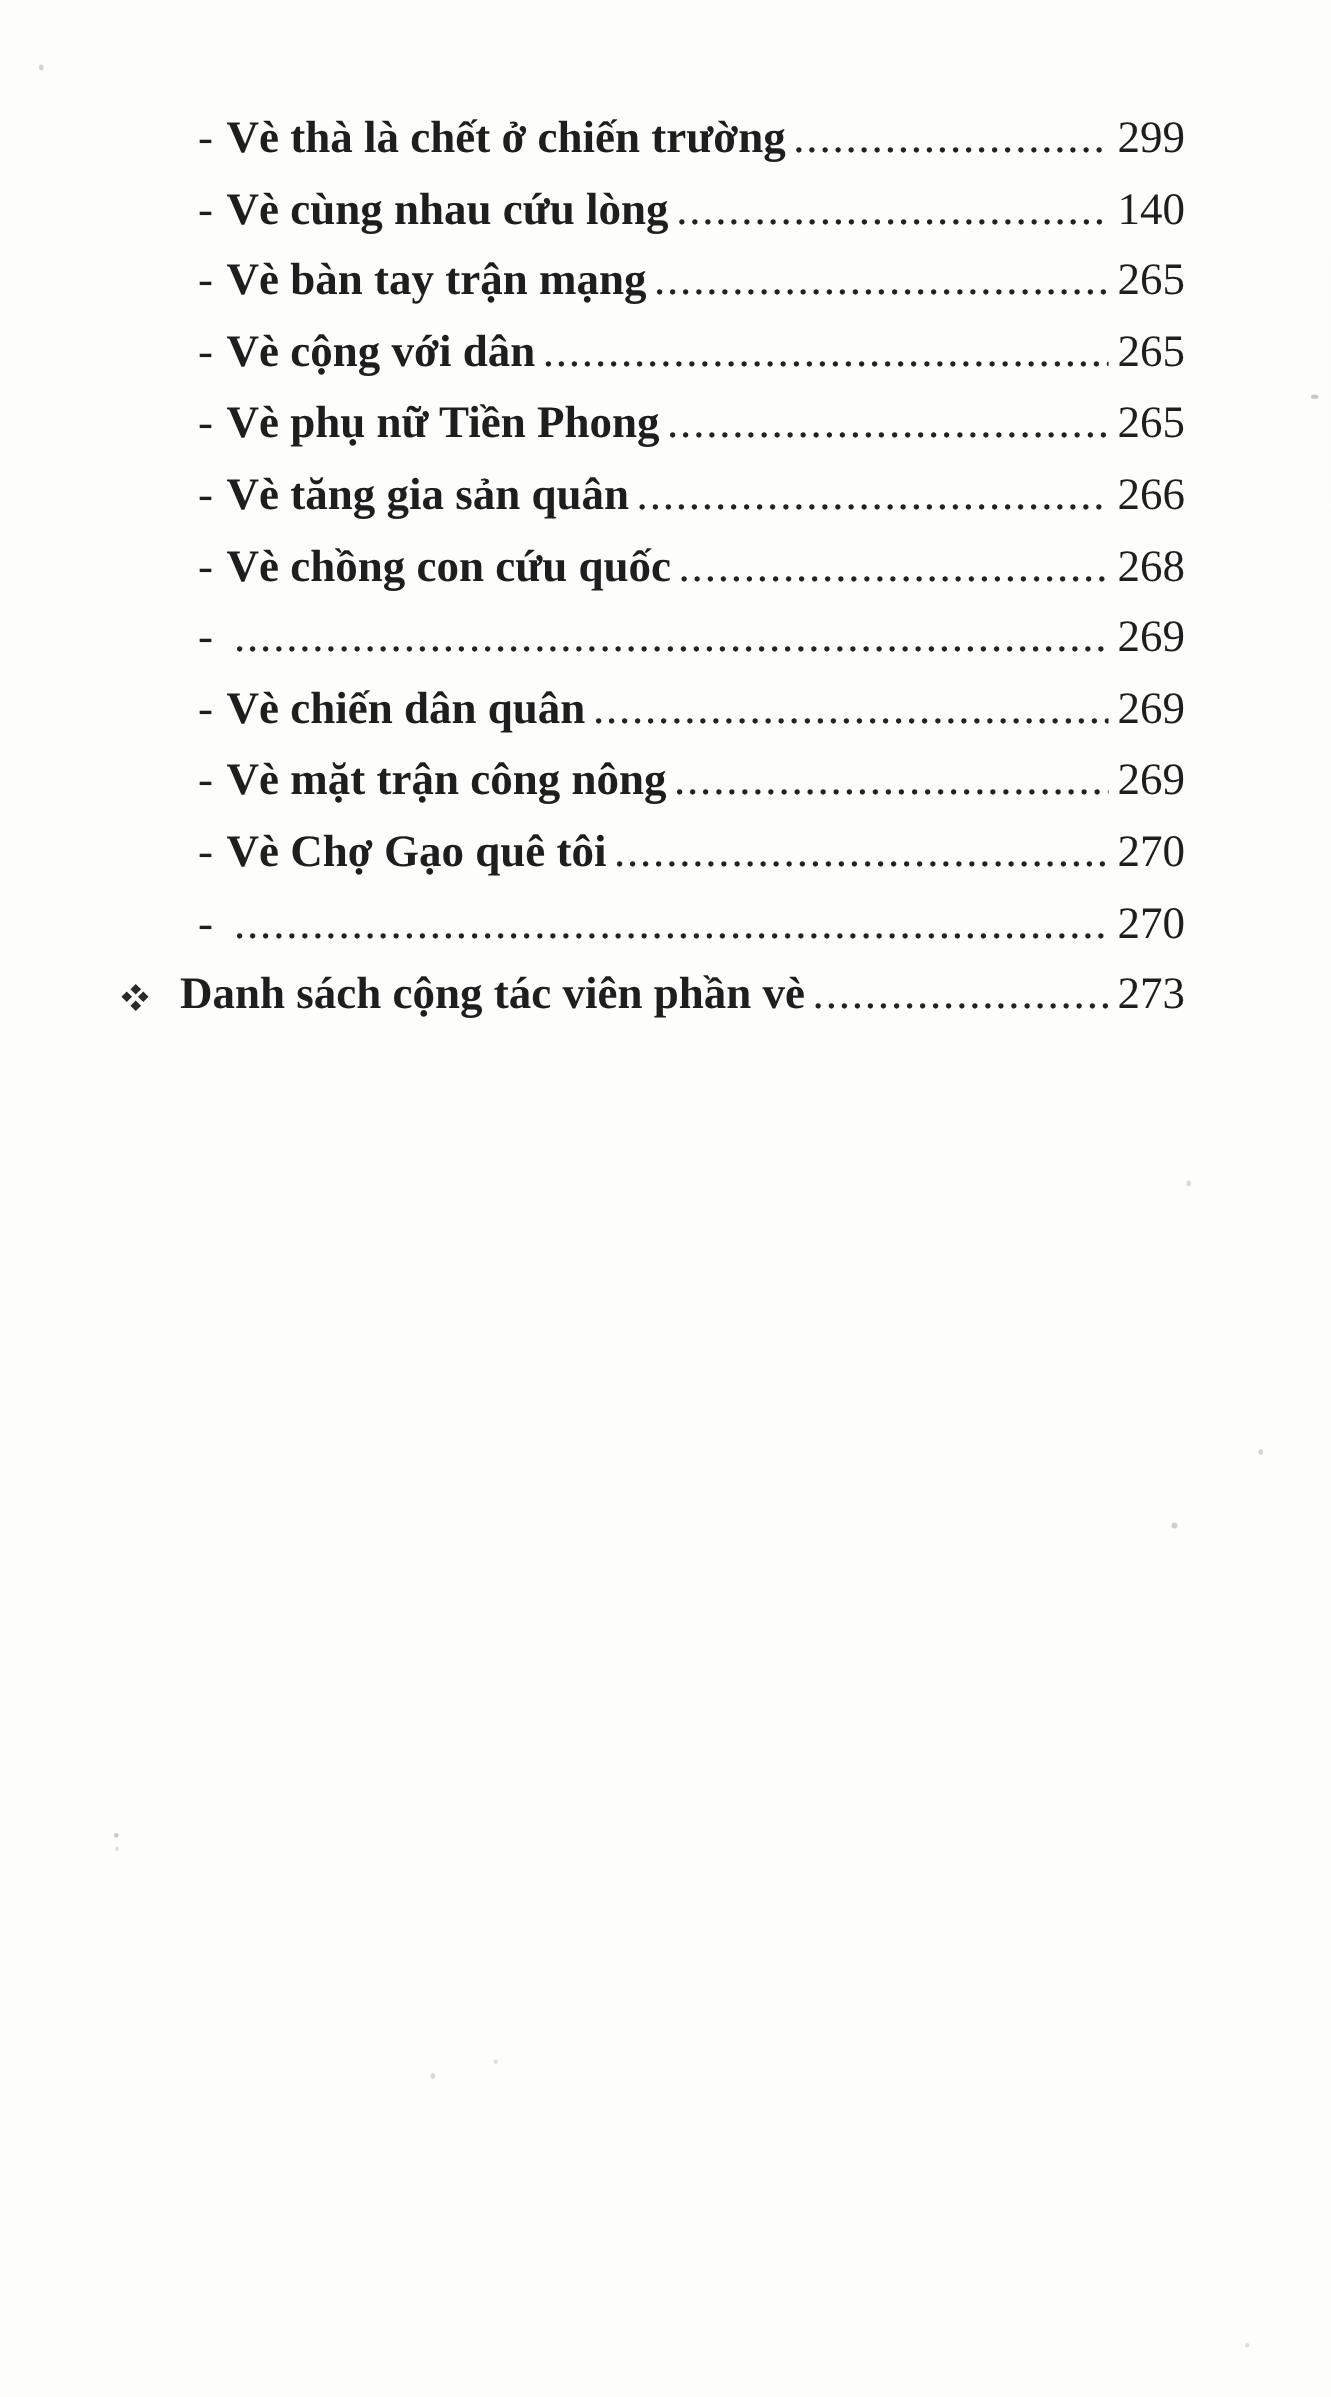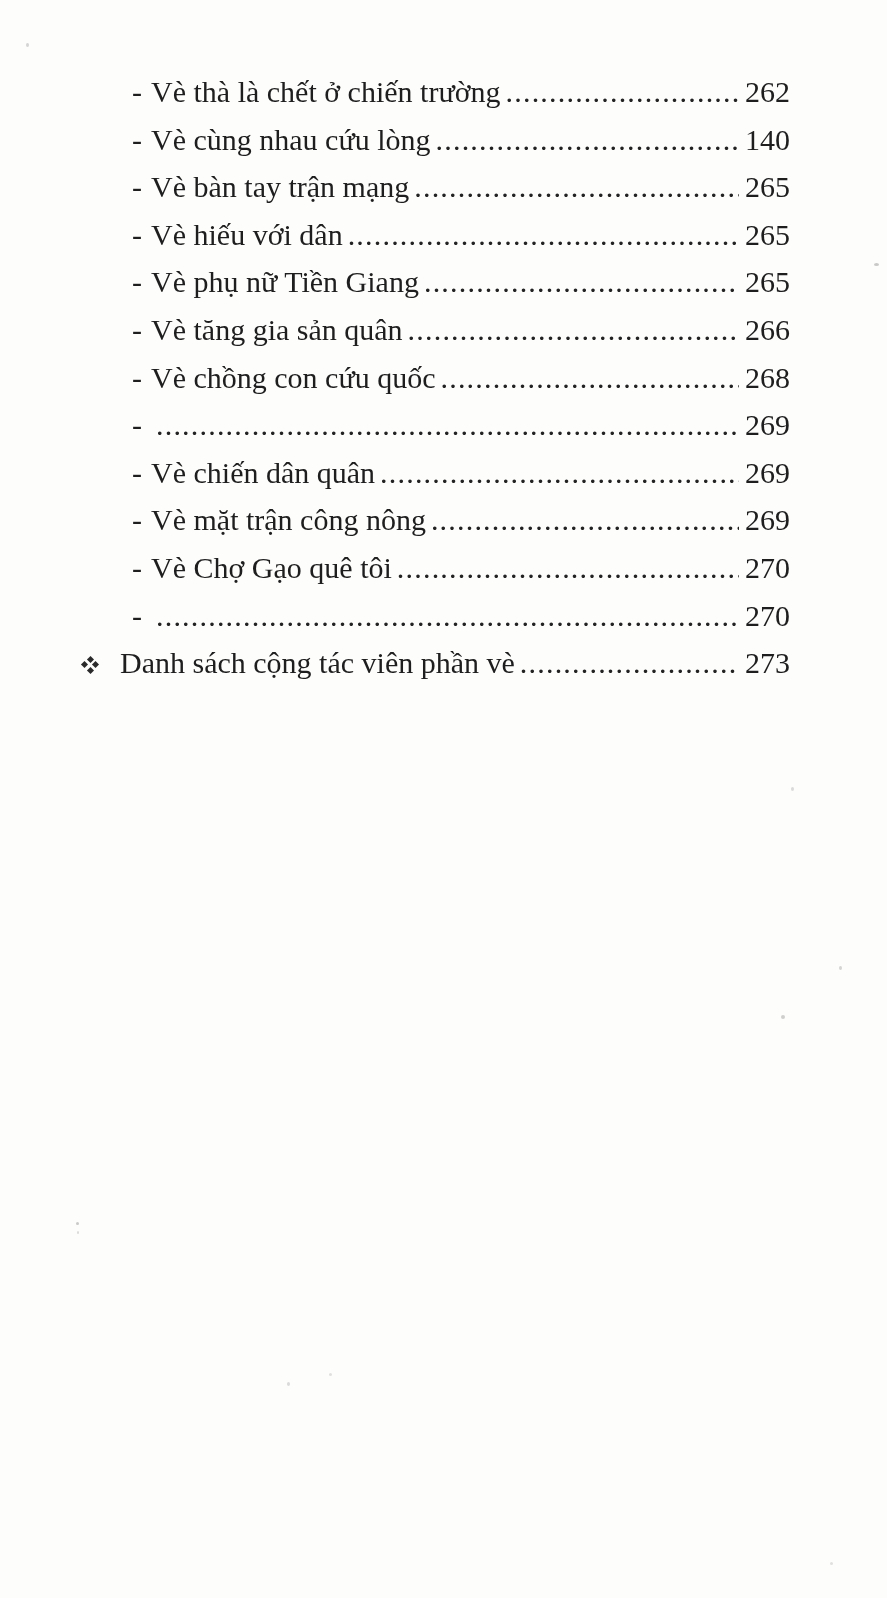--- a/index.html
+++ b/index.html
@@ -52,20 +52,21 @@
     height: 5px;
     background: #2a2a2a;
     transform: rotate(45deg);
   }
   .marker-icon .d-top    { left: 5.5px; top: 0; }
   .marker-icon .d-left   { left: 0;     top: 5.5px; }
   .marker-icon .d-right  { left: 11px;  top: 5.5px; }
   .marker-icon .d-bottom { left: 5.5px; top: 11px; }
   .title {
     flex: 0 0 auto;
+    font-weight: bold;
   }
   .leader {
     flex: 1 1 0;
     min-width: 0;
     overflow: hidden;
     white-space: nowrap;
     margin: 0 6px 0 5px;
     letter-spacing: 1.2px;
     color: #222222;
   }
@@ -81,43 +82,43 @@
 </head>
 <body>
 
 <div class="paper">
 
   <div class="toc">
       <div class="row item">
         <span class="marker">-</span>
         <span class="title">Vè thà là chết ở chiến trường</span>
         <span class="leader">................................................................................................................................................................</span>
-        <span class="page-num">262</span>
+        <span class="page-num">299</span>
       </div>
       <div class="row item">
         <span class="marker">-</span>
         <span class="title">Vè cùng nhau cứu lòng</span>
         <span class="leader">................................................................................................................................................................</span>
         <span class="page-num">140</span>
       </div>
       <div class="row item">
         <span class="marker">-</span>
         <span class="title">Vè bàn tay trận mạng</span>
         <span class="leader">................................................................................................................................................................</span>
         <span class="page-num">265</span>
       </div>
       <div class="row item">
         <span class="marker">-</span>
-        <span class="title">Vè hiếu với dân</span>
+        <span class="title">Vè cộng với dân</span>
         <span class="leader">................................................................................................................................................................</span>
         <span class="page-num">265</span>
       </div>
       <div class="row item">
         <span class="marker">-</span>
-        <span class="title">Vè phụ nữ Tiền Giang</span>
+        <span class="title">Vè phụ nữ Tiền Phong</span>
         <span class="leader">................................................................................................................................................................</span>
         <span class="page-num">265</span>
       </div>
       <div class="row item">
         <span class="marker">-</span>
         <span class="title">Vè tăng gia sản quân</span>
         <span class="leader">................................................................................................................................................................</span>
         <span class="page-num">266</span>
       </div>
       <div class="row item">

